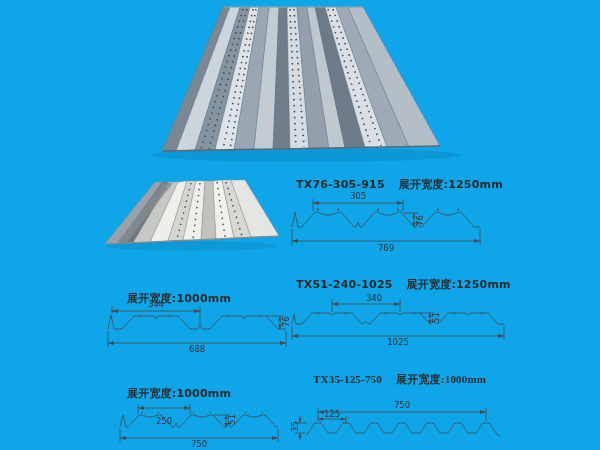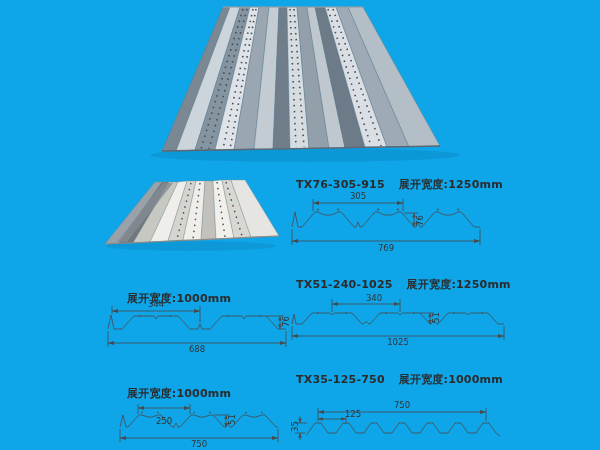--- a/index.html
+++ b/index.html
@@ -211,21 +211,21 @@
           <circle cx="156" cy="16.5" r="0.8"></circle>
           <circle cx="172" cy="16.5" r="0.8"></circle>
       </g>
     </svg>
     <span class="dim-label" style="left:60px;top:28px;width:28px;margin-top:19px;">250</span>
     <span class="dim-label rot" style="left:135px;top:45px;width:14px;">51</span>
     <span class="dim-label" style="left:93px;top:70px;width:32px;">750</span>
   </div>
 
   <div class="diagram" style="left:292px;top:370px;width:245px;height:80px;">
-    <div class="title-row" style="left:4px;top:2px;">
+    <div class="title-row" style="left:21px;top:2px;font-family:Liberation Serif, serif;">
       <span>TX35-125-750</span><span class="unfold">展开宽度:1000mm</span>
     </div>
     <svg class="dia-svg" style="top:20px;" width="240" height="58" viewBox="0 0 240 58">
       <g stroke="#4a4a4a" stroke-width="0.8" fill="none">
         <path class="pline" d="M14,45 L16,43 L23,33 L29,33 L36,43 L44,43 L51,33 L57,33 L64,43 L72,43 L79,33 L85,33 L92,43 L100,43 L107,33 L113,33 L120,43 L128,43 L135,33 L141,33 L148,43 L156,43 L163,33 L169,33 L176,43 L184,43 L191,33 L197,33 L204,43 L208,46"></path>
         <line x1="26" y1="18" x2="26" y2="31"></line>
           <line x1="194" y1="18" x2="194" y2="31"></line>
         <line x1="26" y1="22" x2="194" y2="22"></line>
         <line x1="54" y1="26" x2="54" y2="34"></line>
         <line x1="26" y1="29" x2="54" y2="29"></line>
@@ -237,17 +237,17 @@
       <g fill="#4a4a4a">
         <path d="M26,22 l6,-2 v4 z"></path>
           <path d="M194,22 l-6,-2 v4 z"></path>
         <path d="M26,29 l5,-1.8 v3.6 z"></path>
           <path d="M54,29 l-5,-1.8 v3.6 z"></path>
         <path d="M8,33 l-1.8,-4.5 h3.6 z"></path>
           <path d="M8,43 l-1.8,4.5 h3.6 z"></path>
       </g>
     </svg>
     <span class="dim-label" style="left:94px;top:31px;width:32px;">750</span>
-    <span class="dim-label" style="left:27px;top:40px;width:26px;padding-left:21px;">125</span>
+    <span class="dim-label" style="left:27px;top:40px;width:26px;">125</span>
     <span class="dim-label rot" style="left:-4px;top:52px;width:14px;">35</span>
   </div>
 
 </div>
 
 </body></html>

